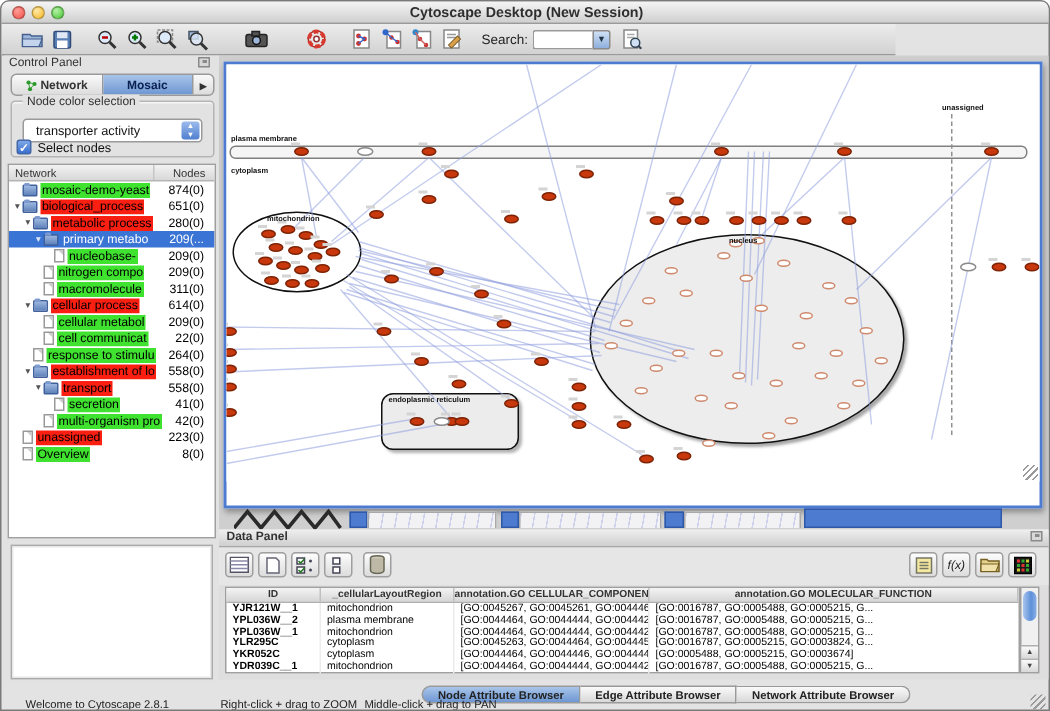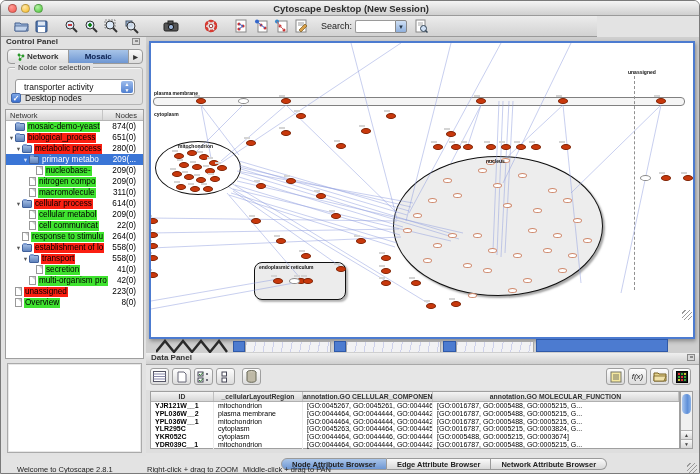--- a/index.html
+++ b/index.html
@@ -20,21 +20,21 @@
     display:flex;align-items:center;}
   .tbtn{width:20px;height:17px;display:flex;align-items:center;justify-content:center;flex:0 0 auto;}
   .sep{width:10px;flex:0 0 auto;}
   .searchlbl{font-size:9px;color:#222;margin:0 3px 0 10px;}
   .combo{width:40px;height:13px;background:#fff;border:1px solid #9a9a9a;border-right:none;
     border-radius:2px 0 0 2px;font-size:8px;padding:0 2px;}
   .comboarrow{width:12px;height:13px;border:1px solid #8a8a8a;border-radius:0 2px 2px 0;
     background:linear-gradient(#cfe0f5,#8fb0dd);font-size:6px;line-height:12px;text-align:center;color:#234;}
   
   #cpanel{position:absolute;left:2px;top:36px;width:143px;height:419px;background:#e2e2e2;}
-  .cp-header{position:absolute;left:0;top:0;width:143px;height:15px;font-size:8px;font-weight:bold;
+  .cp-header{position:absolute;left:0;top:0;width:143px;height:15px;font-size:8px;font-weight:normal;
     color:#333;padding-left:3px;}
   .floatico{position:absolute;top:1px;width:8px;height:7px;border:1px solid #8a8a8a;background:#d8d8d8;}
   .floatico::after{content:"";position:absolute;right:1px;top:1px;width:3px;height:2px;background:#8a8a8a;}
   .cp-tabs{position:absolute;left:4px;top:12px;width:136px;height:15px;display:flex;
     border:1px solid #9a9a9a;border-radius:4px;overflow:hidden;background:linear-gradient(#fafafa,#dcdcdc);}
   .cptab{flex:1;display:flex;align-items:center;justify-content:center;font-size:8px;font-weight:bold;
     color:#333;border-right:1px solid #9a9a9a;gap:2px;}
   .cptab.on{background:linear-gradient(#a8c4e8,#6e97d3);color:#0a2050;}
   .cptab.arrow{flex:0 0 13px;font-size:6px;color:#333;border-right:none;}
   .netglyph{width:8px;height:8px;}
@@ -284,21 +284,21 @@
     </div>
     <div class="cp-group">
       <div class="cp-legend">Node color selection</div>
       <div class="cp-combo">
         <span>transporter activity</span>
         <div class="stepper">▲<br>▼</div>
       </div>
     </div>
     <div class="cp-check">
       <div class="cbox">✓</div>
-      <span>Desktop nodes</span>
+      <span>Select nodes</span>
     </div>
     <div class="cp-tree">
       <div class="treehdr">
         <span class="h1">Network</span>
         <span class="h2">Nodes</span>
         <span class="hdiv"></span>
       </div>
       <div>
           <div class="trow">
             <span class="exp" style="margin-left: 2px;"></span>

